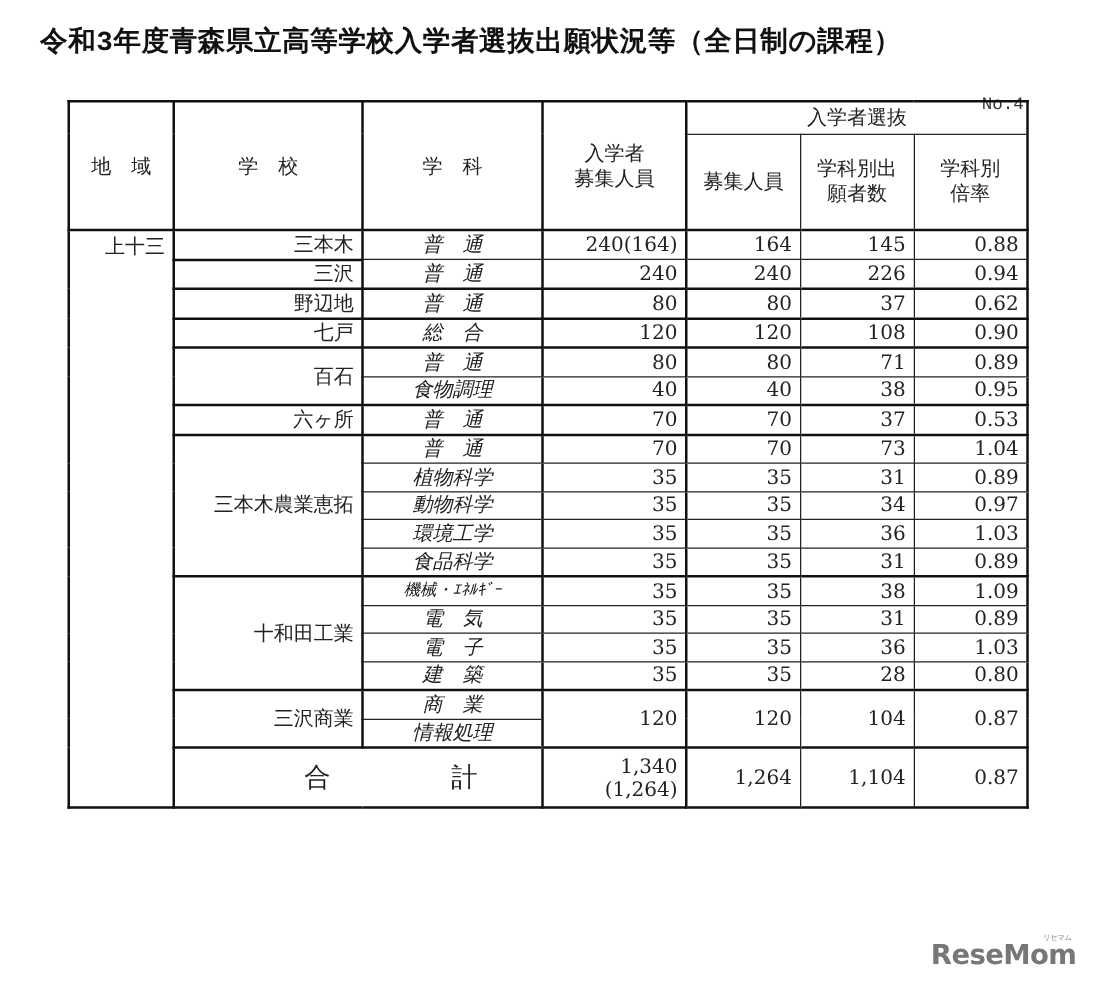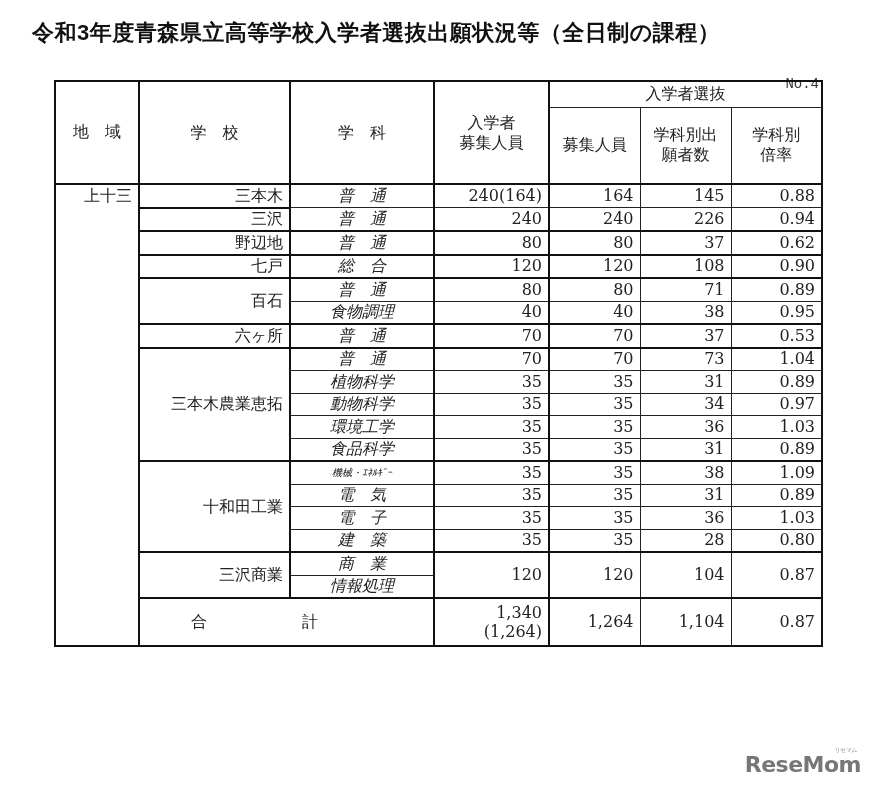--- a/index.html
+++ b/index.html
@@ -1,31 +1,31 @@
 <!DOCTYPE html>
 <html><head>
 <meta charset="utf-8">
 <style>
   html, body { margin: 0; padding: 0; background: #ffffff; }
   body { width: 875px; height: 789px; position: relative; overflow: hidden; font-family: "DejaVu Serif", "Liberation Serif", serif; color: #222; }
-  .title { position: absolute; left: 32px; top: 18px; font-family: Liberation Sans, sans-serif; font-size: 22px; font-weight: bold; letter-spacing: 0.5px; color: #111; white-space: nowrap; }
+  .title { position: absolute; left: 32px; top: 18px; font-family: Liberation Mono, monospace; font-size: 22px; font-weight: bold; letter-spacing: 0.5px; color: #111; white-space: nowrap; }
   .pageno { position: absolute; right: 56px; top: 76px; font-size: 14px; color: #333; font-family: Liberation Mono, monospace; }
   table.main { position: absolute; left: 54px; top: 80px; border-collapse: collapse; table-layout: fixed; font-size: 16px; }
   table.main td, table.main th { border: 1px solid #222; padding: 0 6px; font-weight: normal; height: 21.5px; line-height: 20px; }
   table.main th { text-align: center; vertical-align: middle; font-size: 16px; line-height: 20px; margin-top: 36px; }
   .thick-b { border-bottom: 2.5px solid #111 !important; }
   .thick-t { border-top: 2.5px solid #111 !important; }
-  .thick-l { border-left: 2.5px solid #111 !important; font-family: Liberation Mono, monospace; }
+  .thick-l { border-left: 2.5px solid #111 !important; }
   .thick-r { border-right: 2.5px solid #111 !important; }
   .num { text-align: right; }
   .ctr { text-align: center; font-style: italic; }
   .left { text-align: right; }
   .region { vertical-align: top; text-align: right; padding-top: 2px !important; }
-  .small-kana { font-size: 10px; margin-left: 12px; }
-  .total-label { text-align: left; font-size: 16px; }
+  .small-kana { font-size: 13px; margin-left: 12px; }
+  .total-label { text-align: right; font-size: 21px; }
   .total-label span { display: inline-block; margin: 0 45px; }
   .logo { position: absolute; right: 14px; bottom: 12px; font-family: "DejaVu Sans", "Liberation Sans", sans-serif; font-weight: bold; font-size: 22px; color: #777; letter-spacing: -0.5px; margin-left: 13px; }
   .logo small { position: absolute; top: -6px; right: 4px; font-size: 6px; font-weight: normal; color: #888; }
 </style>
 </head>
 <body>
 
 <div class="title">令和3年度青森県立高等学校入学者選抜出願状況等（全日制の課程）</div>
 <div class="pageno">No.4</div>
 

